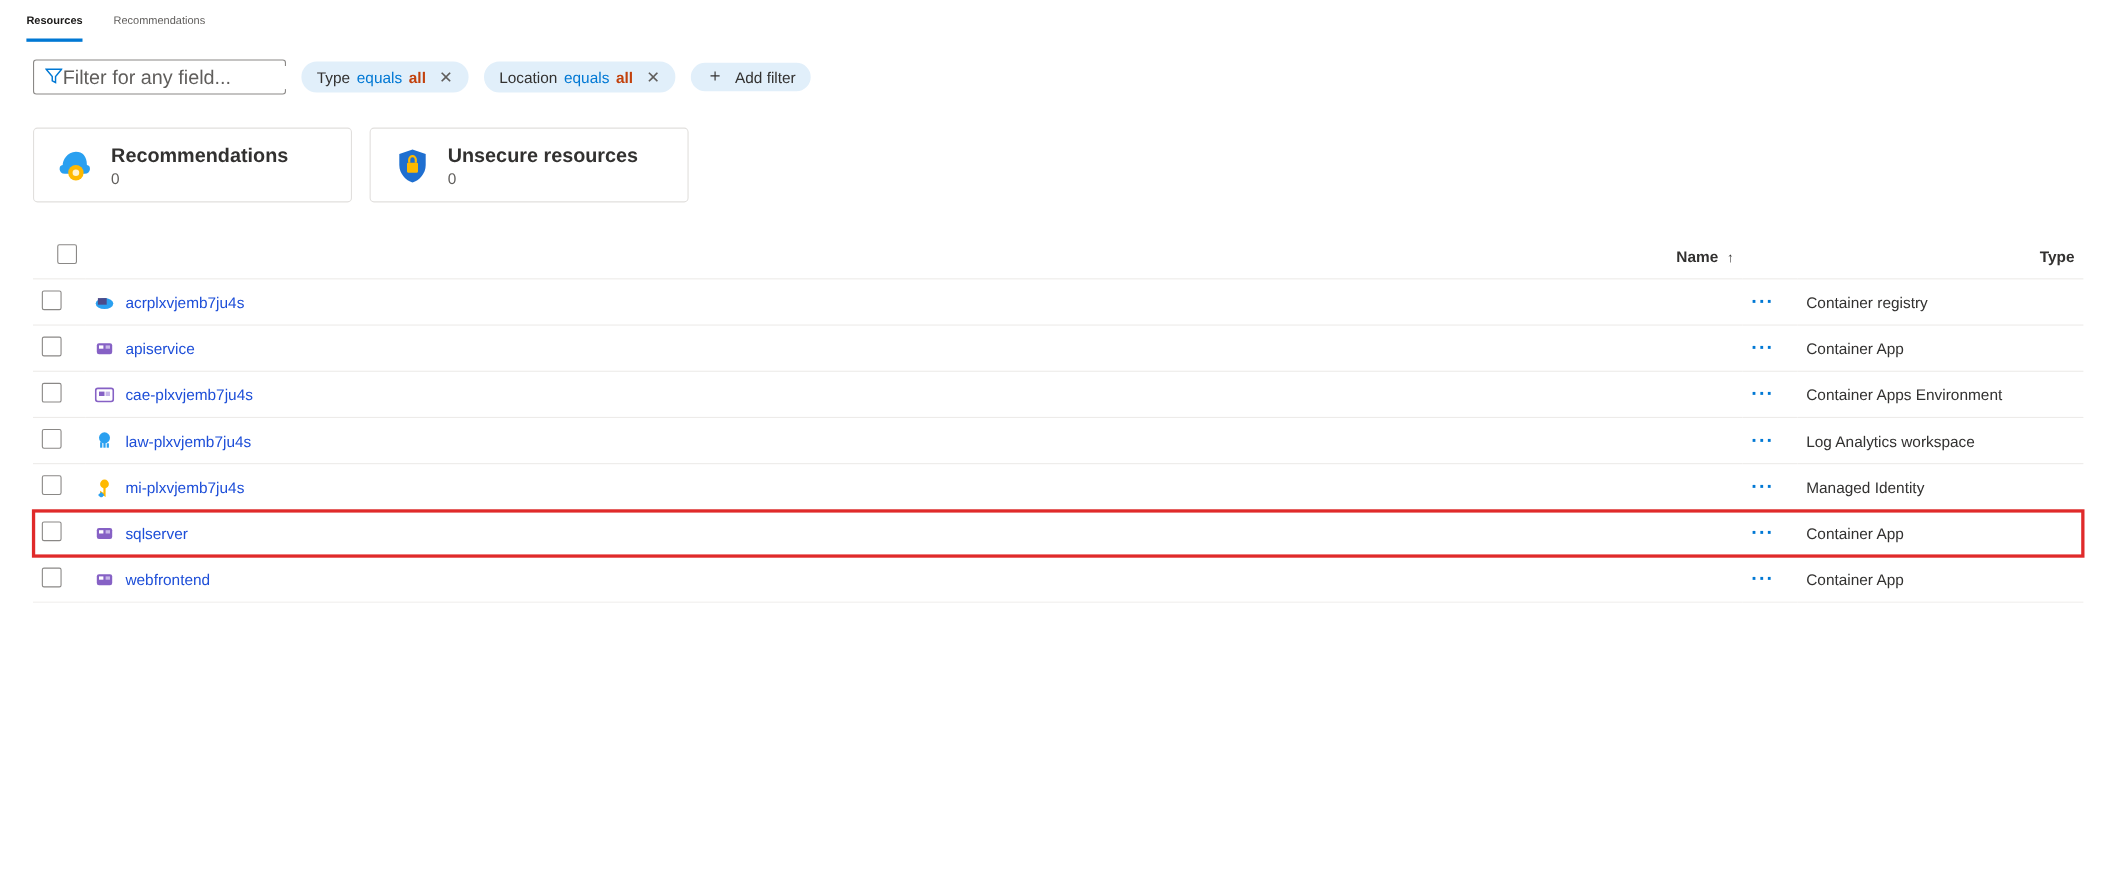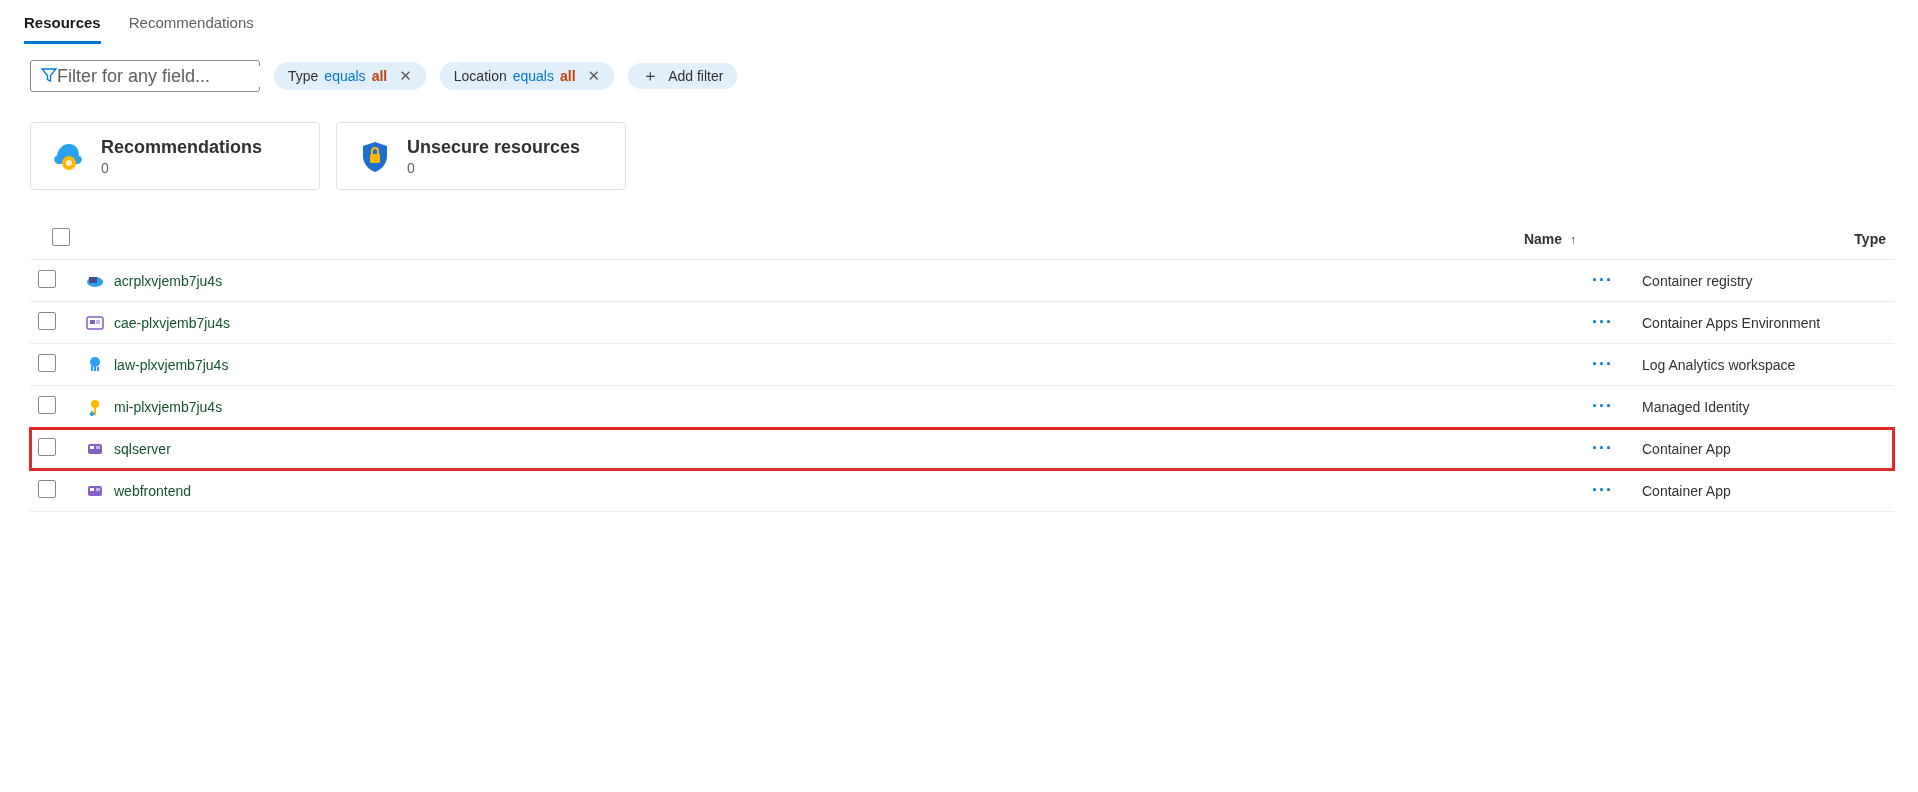--- a/index.html
+++ b/index.html
@@ -12,21 +12,21 @@
     }
     .tabs {
       display: flex;
       gap: 28px;
       padding: 0 24px;
       border-bottom: 0px solid transparent;
     }
     .tab {
       padding: 6px 0 10px 0;
       cursor: pointer;
-      font-size: 15px;
+      font-size: 10px;
       color: #605e5c;
       border-bottom: 3px solid transparent;
     }
     .tab.active {
       color: #1b1a19;
       font-weight: 600;
       border-bottom: 3px solid #0078d4;
     }
     .filter-row {
       display: flex;
@@ -126,21 +126,21 @@
     .type-col { width: 260px; }
     .chk {
       width: 18px;
       height: 18px;
       border: 1px solid #8a8886;
       border-radius: 2px;
       display: inline-block;
       cursor: pointer;
     }
     .res-name {
-      color: #14532d;
+      color: #1d4ed8;
       cursor: pointer;
     }
     .name-cell { display: flex; align-items: center; gap: 10px; }
     .res-ico { width: 18px; height: 18px; display: inline-flex; align-items: center; justify-content: center; }
     .more-dots {
       color: #0078d4;
       font-size: 18px;
       letter-spacing: 1px;
       cursor: pointer;
       font-weight: 700;
@@ -255,20 +255,35 @@
           </td>
           <td class="more-col"><span class="more-dots">···</span></td>
           <td class="type-col">Container registry</td>
         </tr>
         <tr>
           <td class="chk-col"><span class="chk"></span></td>
           <td class="name-col">
             <div class="name-cell">
               <span class="res-ico">
                 <svg width="18" height="18" viewBox="0 0 18 18">
+                  <use href="#ico-container-app"></use>
+                </svg>
+              </span>
+              <span class="res-name">apiservice</span>
+            </div>
+          </td>
+          <td class="more-col"><span class="more-dots">···</span></td>
+          <td class="type-col">Container App</td>
+        </tr>
+        <tr>
+          <td class="chk-col"><span class="chk"></span></td>
+          <td class="name-col">
+            <div class="name-cell">
+              <span class="res-ico">
+                <svg width="18" height="18" viewBox="0 0 18 18">
                   <use href="#ico-container-env"></use>
                 </svg>
               </span>
               <span class="res-name">cae-plxvjemb7ju4s</span>
             </div>
           </td>
           <td class="more-col"><span class="more-dots">···</span></td>
           <td class="type-col">Container Apps Environment</td>
         </tr>
         <tr>

